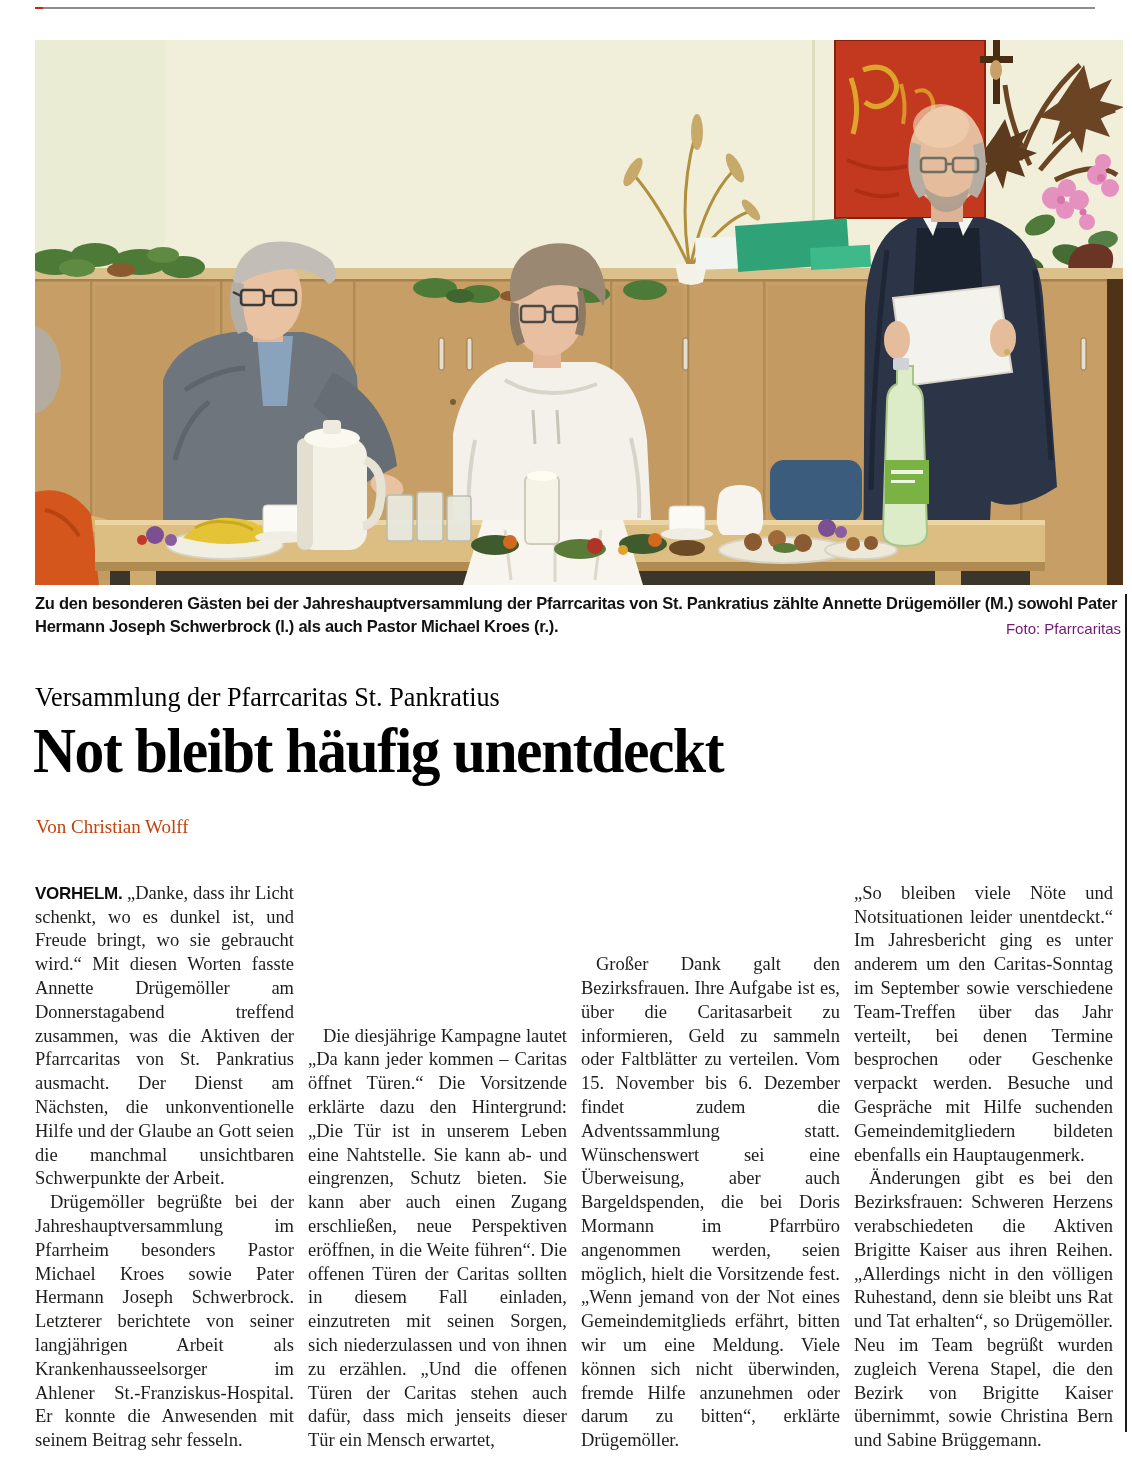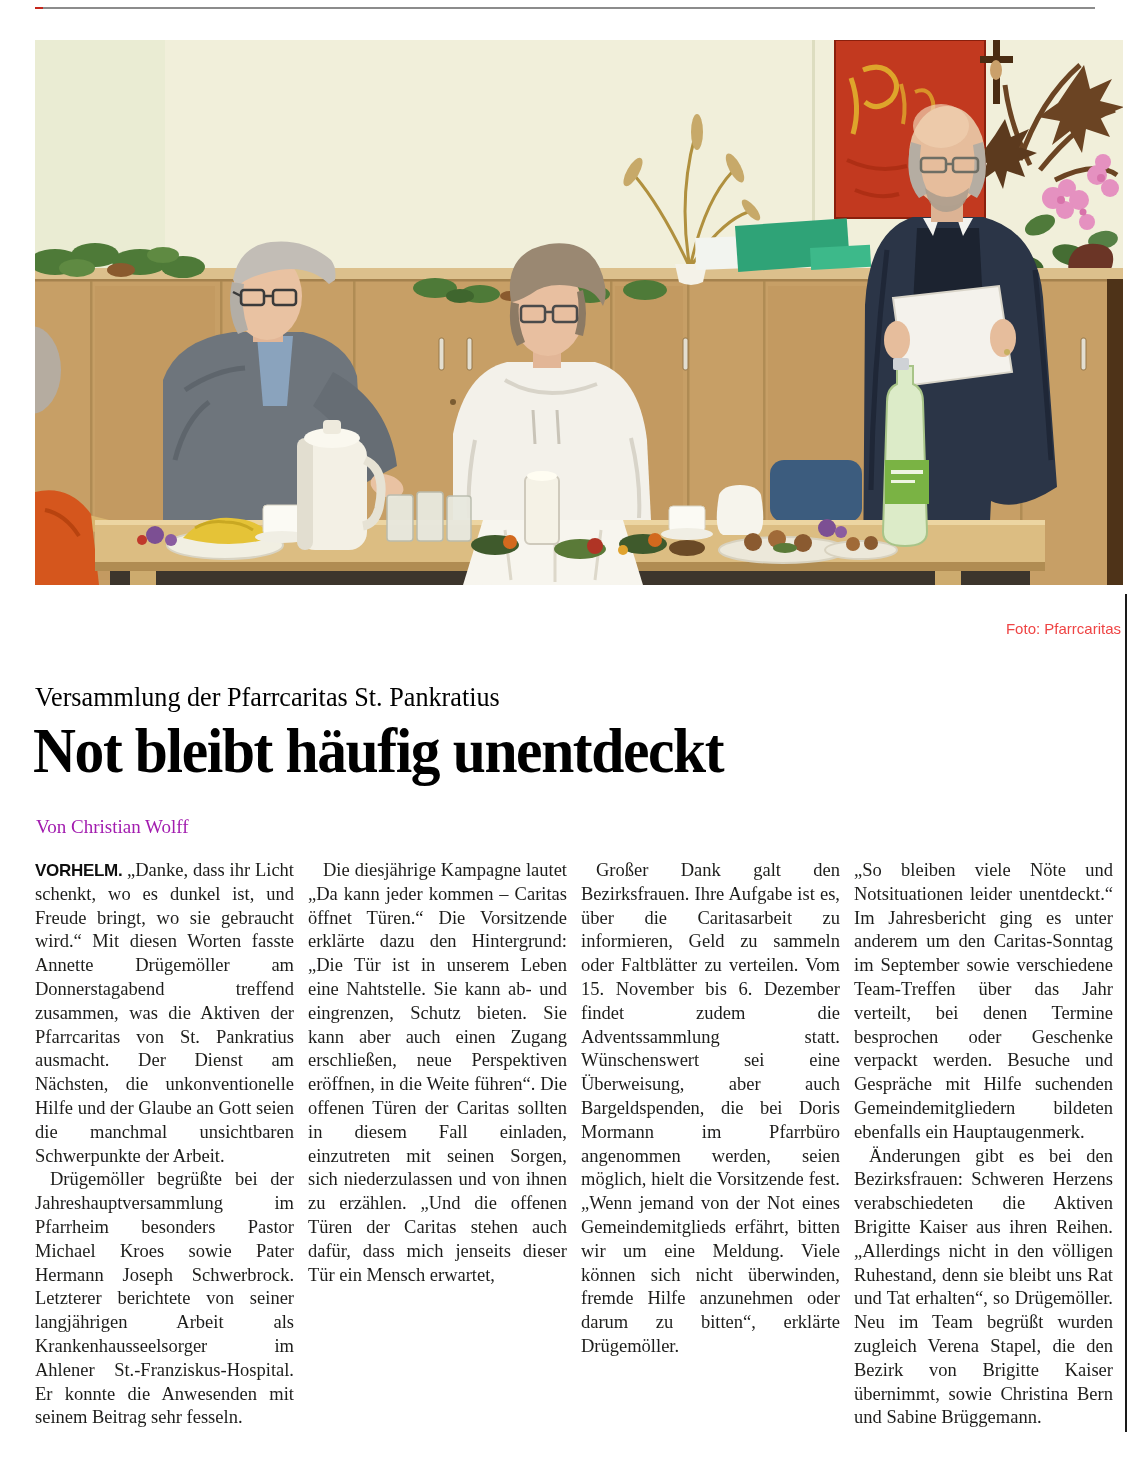--- a/index.html
+++ b/index.html
@@ -11,28 +11,28 @@
   html,body{margin:0;padding:0;background:#fff;}
   .page{position:relative;width:1132px;height:1468px;background:#ffffff;overflow:hidden;
         font-family:"Liberation Serif",serif;color:var(--text-color);}
   .top-rule{position:absolute;left:35px;top:7px;width:1060px;height:2px;background:var(--rule-gray);}
   .top-rule .red-tip{position:absolute;left:0;top:0;width:8px;height:2px;background:var(--accent-red);display:block;}
   .photo{position:absolute;left:35px;top:40px;width:1088px;height:545px;margin:0;overflow:hidden;background:#f1efda;}
   .photo svg{display:block;width:100%;height:100%;}
   .caption{position:absolute;left:35px;top:592px;width:1088px;height:50px;
            font-family:"Liberation Sans",sans-serif;font-weight:700;font-size:16.5px;line-height:23px;
            letter-spacing:-0.25px;color:#121212;}
-  .credit{position:absolute;right:2px;bottom:2px;font-weight:400;font-size:15px;letter-spacing:0;color:#ef4444;text-align:center;}
+  .credit{position:absolute;right:2px;bottom:2px;font-weight:400;font-size:15px;letter-spacing:0;color:#701a75;text-align:center;}
   .kicker{position:absolute;left:35px;top:682px;font-family:"Liberation Serif",serif;
           font-size:27px;line-height:30px;font-weight:400;color:#000;transform:scaleX(.97);transform-origin:left top;}
   .headline{position:absolute;left:33px;top:714px;margin:0;font-family:"Liberation Serif",serif;
             font-weight:700;font-size:64px;line-height:74px;letter-spacing:-1.5px;color:#000;
             transform:scaleX(.93);transform-origin:left top;white-space:nowrap;}
-  .byline{position:absolute;left:36px;top:816px;font-size:19px;line-height:22px;color:#a21caf;}
-  .columns{position:absolute;left:35px;top:859px;width:1078px;height:594px;display:flex;gap:14px;overflow:hidden;}
+  .byline{position:absolute;left:36px;top:816px;font-size:19px;line-height:22px;color:#c2410c;}
+  .columns{position:absolute;left:35px;top:859px;width:1078px;height:594px;display:flex;gap:14px;overflow:hidden;align-items:flex-end;}
   .col{flex:0 0 259px;width:259px;font-size:18.5px;line-height:23.8px;text-align:justify;
        hyphens:auto;-webkit-hyphens:auto;overflow-wrap:break-word;}
   .col p{margin:0;}
   .col p.indent{text-indent:15px;}
   .lead-in{font-family:"Liberation Sans",sans-serif;font-weight:700;font-size:17px;letter-spacing:-0.3px;color:#0e0e0e;}
   .col-rule{position:absolute;left:1125px;top:594px;width:2px;height:838px;background:var(--column-rule);}
 </style>
 </head>
 <body>
 
@@ -289,20 +289,21 @@
         <path d="M852 362 q0 -14 10 -18 l0 -18 16 0 0 18 q10 4 10 18 l4 130 q0 14 -22 14 q-22 0 -22 -14 z" fill="#dcebc8" stroke="#a8c488" stroke-width="2"></path>
         <rect x="850" y="420" width="44" height="44" fill="#7ab344"></rect>
         <rect x="856" y="430" width="32" height="4" fill="#eef5e2"></rect>
           <rect x="856" y="440" width="24" height="3" fill="#eef5e2"></rect>
         <rect x="858" y="318" width="16" height="12" rx="2" fill="#cfd2d6"></rect>
       </g>
     </svg>
   </figure>
 
   <div class="caption">
+    <span>Zu den besonderen Gästen bei der Jahreshauptversammlung der Pfarrcaritas von St. Pankratius zählte Annette Drügemöller (M.) sowohl Pater Hermann Joseph Schwerbrock (l.) als auch Pastor Michael Kroes (r.).</span>
     <span class="credit">Foto: Pfarrcaritas</span>
   </div>
 
   <div class="kicker">Versammlung der Pfarrcaritas St. Pankratius</div>
   <h1 class="headline">Not bleibt häufig unentdeckt</h1>
   <div class="byline">Von Christian Wolff</div>
 
   <div class="columns">
       <div class="col" lang="de">
         <p><span class="lead-in">VORHELM. </span>„Danke, dass ihr Licht schenkt, wo es dunkel ist, und Freude bringt, wo sie gebraucht wird.“ Mit diesen Worten fasste Annette Drügemöller am Donnerstagabend treffend zusammen, was die Aktiven der Pfarrcaritas von St. Pankratius ausmacht. Der Dienst am Nächsten, die unkonventionelle Hilfe und der Glaube an Gott seien die manchmal unsichtbaren Schwerpunkte der Arbeit.</p>

